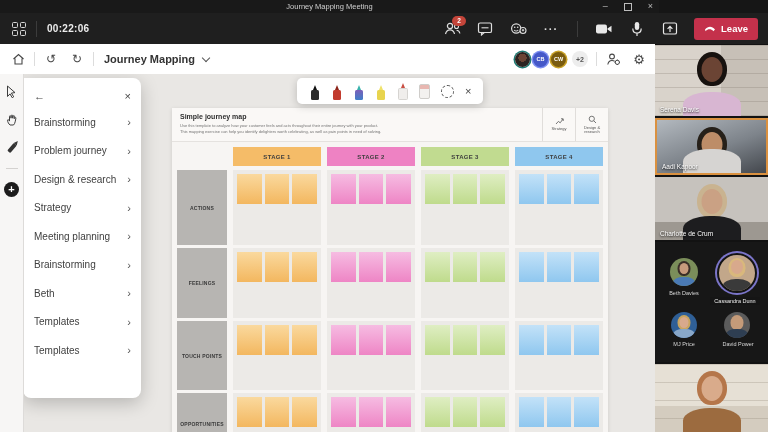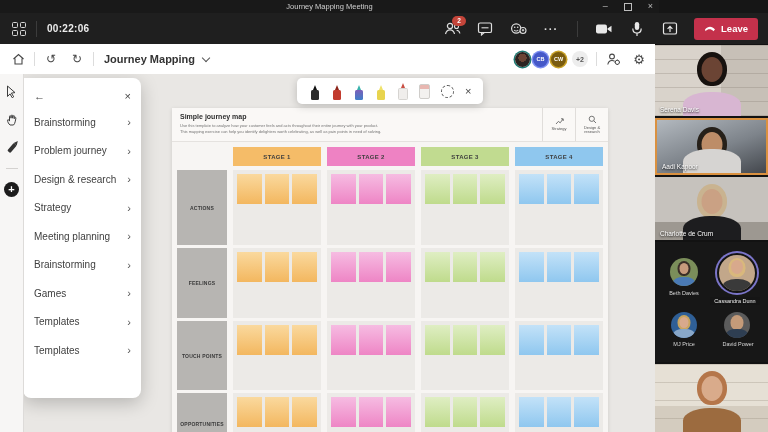--- a/index.html
+++ b/index.html
@@ -268,21 +268,21 @@
           </div>
         <div class="tp-item">
             <span class="lbl">Meeting planning</span>
             <span class="chv">›</span>
           </div>
         <div class="tp-item">
             <span class="lbl">Brainstorming</span>
             <span class="chv">›</span>
           </div>
         <div class="tp-item">
-            <span class="lbl">Games</span>
+            <span class="lbl">Beth</span>
             <span class="chv">›</span>
           </div>
         <div class="tp-item">
             <span class="lbl">Templates</span>
             <span class="chv">›</span>
           </div>
         <div class="tp-item">
             <span class="lbl">Templates</span>
             <span class="chv">›</span>
           </div>

